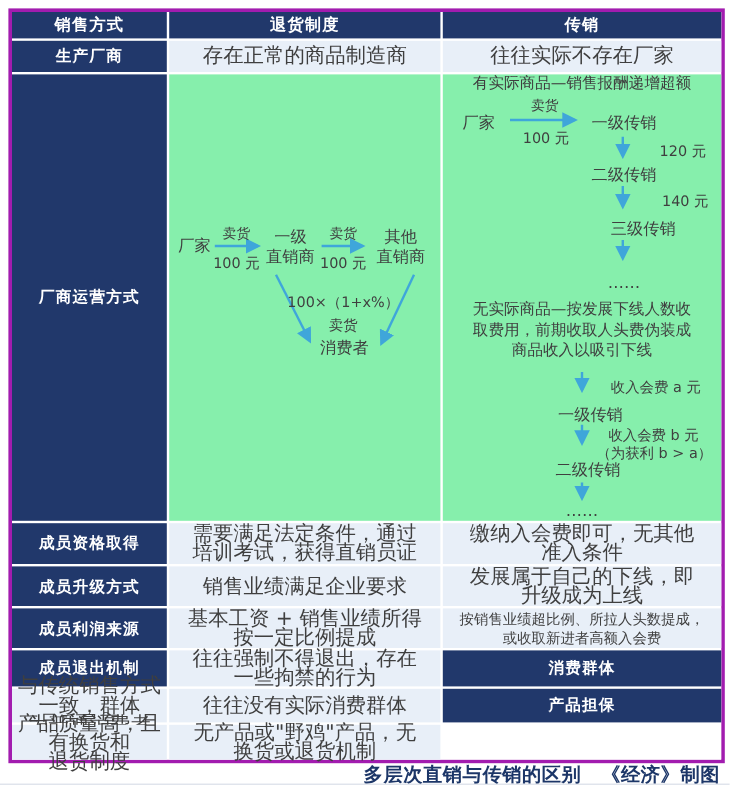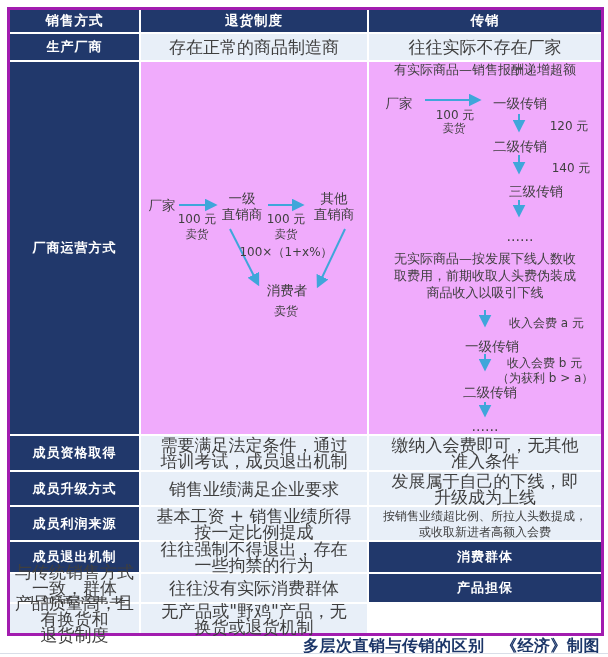--- a/index.html
+++ b/index.html
@@ -20,27 +20,27 @@
   .hcell,.lcell{
     background:#21386b;color:#ffffff;font-weight:bold;font-size:13px;
     display:flex;align-items:center;justify-content:center;letter-spacing:1px;
   }
   .hcell{font-size:13.5px;}
   .ccell{
     background:#e8eff8;color:#3f3f3f;font-size:17px;line-height:16px;
     display:flex;align-items:center;justify-content:center;
     text-align:center;white-space:pre-line;
   }
-  .diagram{background:#f0abfc;position:relative;overflow:hidden;}
+  .diagram{background:#86efac;position:relative;overflow:hidden;}
   .arrows{position:absolute;left:0;top:0;}
   .dlabel{
     position:absolute;color:#3f3f3f;text-align:center;white-space:pre-line;
     font-size:13.5px;line-height:16px;
   }
-  .dlabel.small{font-size:11.5px;line-height:13px;margin-top:40px;}
+  .dlabel.small{font-size:11.5px;line-height:13px;}
   .dlabel.num{font-size:12px;line-height:13px;}
   .dlabel.para{font-size:13px;line-height:17px;width:100%;left:0;}
   .footer-caption{
     position:absolute;top:636px;right:8px;
     color:#1c3668;font-size:16px;font-weight:bold;letter-spacing:0.5px;
   }
   .bottom-hairline{
     position:absolute;left:0;top:653px;width:608px;height:1px;background:#d9dee8;
   }
 </style>
@@ -117,21 +117,21 @@
       <div class="dlabel num" style="left:140px;top:255px;width:110px;text-align:left;">收入会费 a 元</div>
       <div class="dlabel" style="left:88px;top:276px;width:70px;">一级传销</div>
       <div class="dlabel num" style="left:138px;top:295px;width:112px;text-align:left;">收入会费 b 元</div>
       <div class="dlabel num" style="left:128px;top:310px;width:132px;text-align:left;">（为获利 b &gt; a）</div>
       <div class="dlabel" style="left:86px;top:322px;width:70px;">二级传销</div>
       <div class="dlabel" style="left:91px;top:356px;width:50px;">……</div>
     </div>
 
     <div class="lcell">成员资格取得</div>
     <div class="ccell">需要满足法定条件，通过
-培训考试，成员退出机制</div>
+培训考试，获得直销员证</div>
     <div class="ccell">缴纳入会费即可，无其他
 准入条件</div>
 
     <div class="lcell">成员升级方式</div>
     <div class="ccell">销售业绩满足企业要求</div>
     <div class="ccell">发展属于自己的下线，即
 升级成为上线</div>
 
     <div class="lcell">成员利润来源</div>
     <div class="ccell">基本工资 + 销售业绩所得

